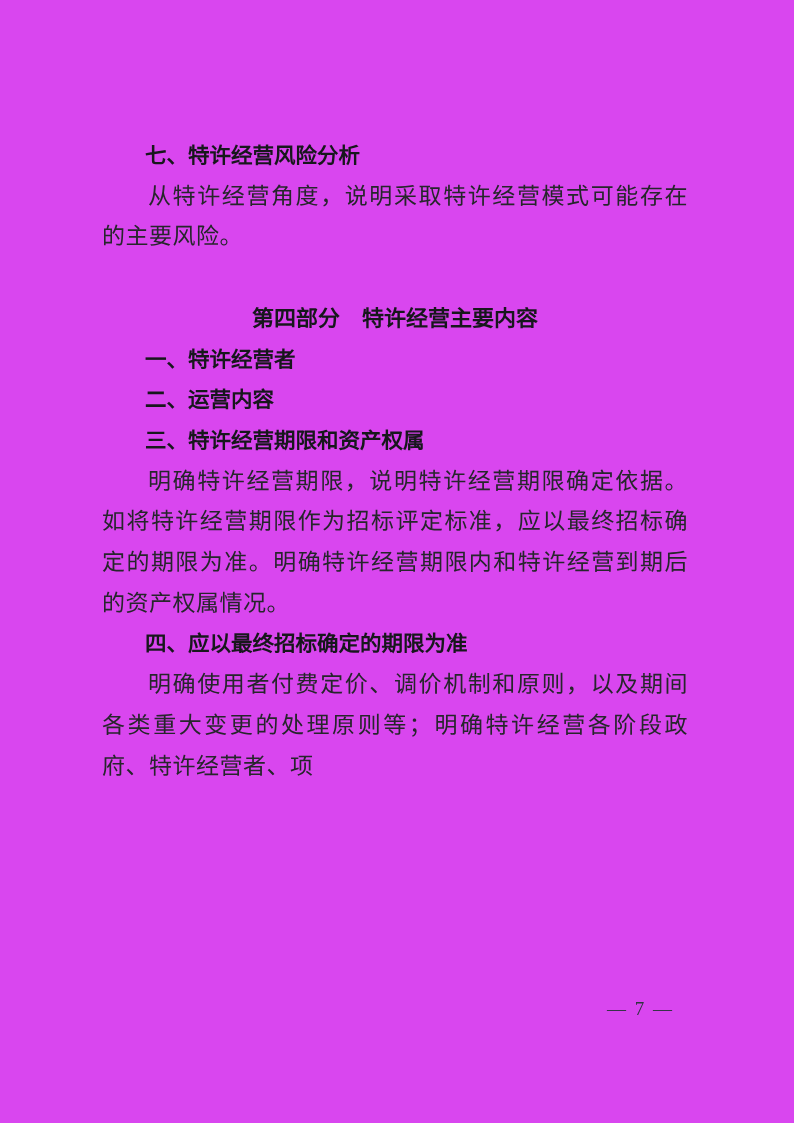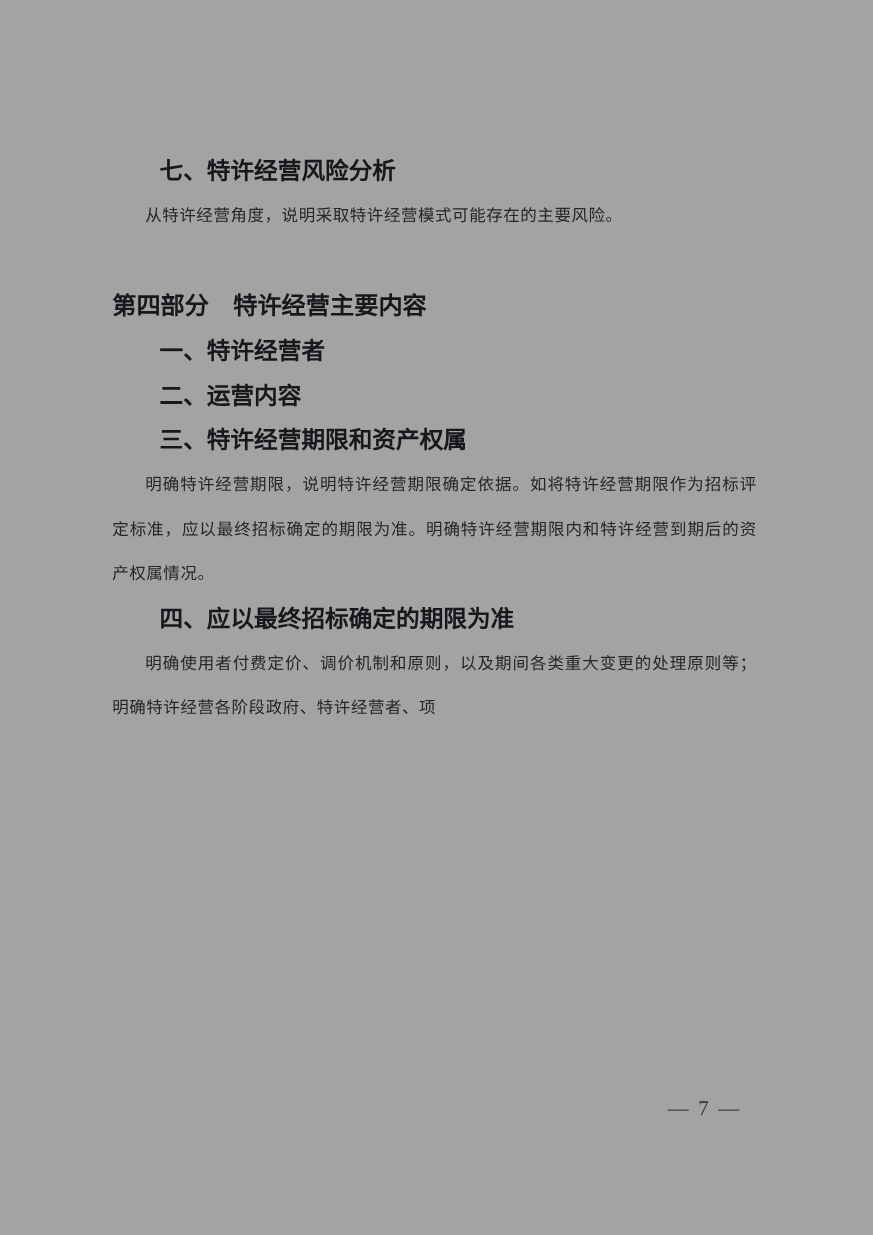--- a/index.html
+++ b/index.html
@@ -5,34 +5,34 @@
 <style>
   html, body {
     margin: 0;
     padding: 0;
     background: #ffffff;
   }
   .page {
     position: relative;
     width: 794px;
     height: 1123px;
-    background: #a3a3a3;
+    background: #d946ef;
     overflow: hidden;
     font-family: "Liberation Serif", "DejaVu Serif", serif;
     color: #26262b;
   }
   .content {
     position: absolute;
     left: 102px;
     top: 136px;
     width: 586px;
   }
   .body-para {
     margin: 0;
-    font-size: 15px;
+    font-size: 23px;
     line-height: 40.7px;
     text-align: justify;
     text-justify: inter-character;
     text-indent: 2em;
     color: #26262b;
     letter-spacing: 0.5px;
   }
   .sec-heading {
     margin: 0;
     font-size: 21.5px;
@@ -42,21 +42,21 @@
     text-align: left;
     color: #17171c;
     font-family: "Liberation Sans", "DejaVu Sans", sans-serif;
   }
   .part-heading {
     margin: 40.7px 0 0 0;
     font-size: 22px;
     line-height: 40.7px;
     font-weight: bold;
     text-indent: 0;
-    text-align: left;
+    text-align: center;
     color: #17171c;
     font-family: "Liberation Sans", "DejaVu Sans", sans-serif;
   }
   .page-footer {
     position: absolute;
     top: 996px;
     right: 120px;
     font-size: 19px;
     line-height: 26px;
     color: #2f3440;

